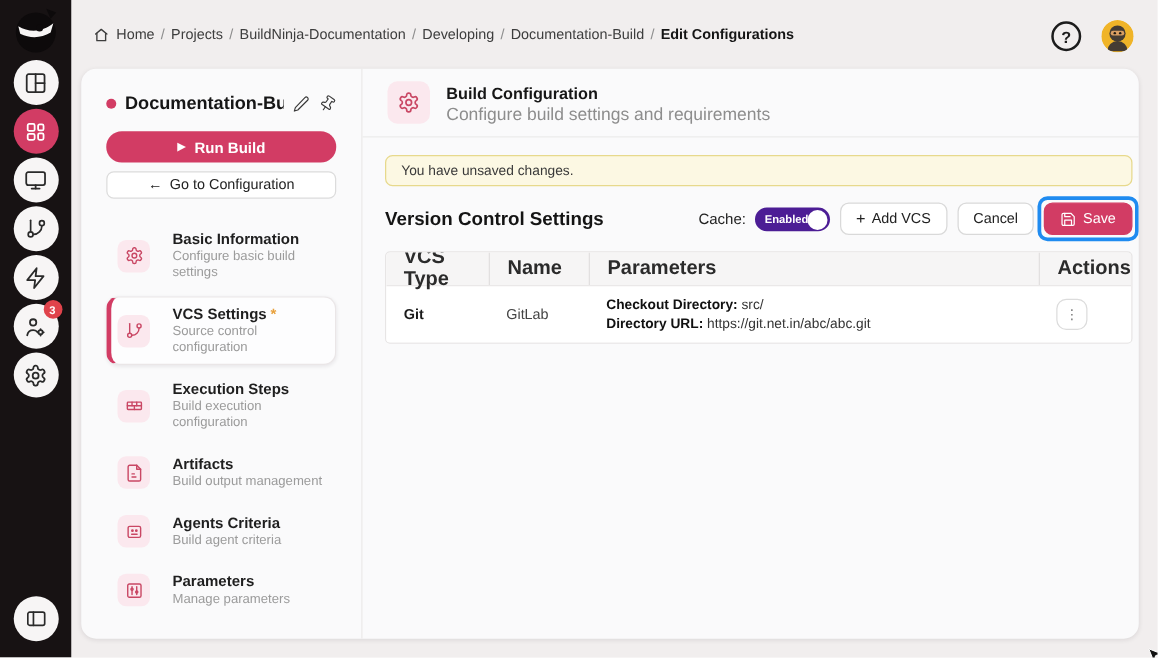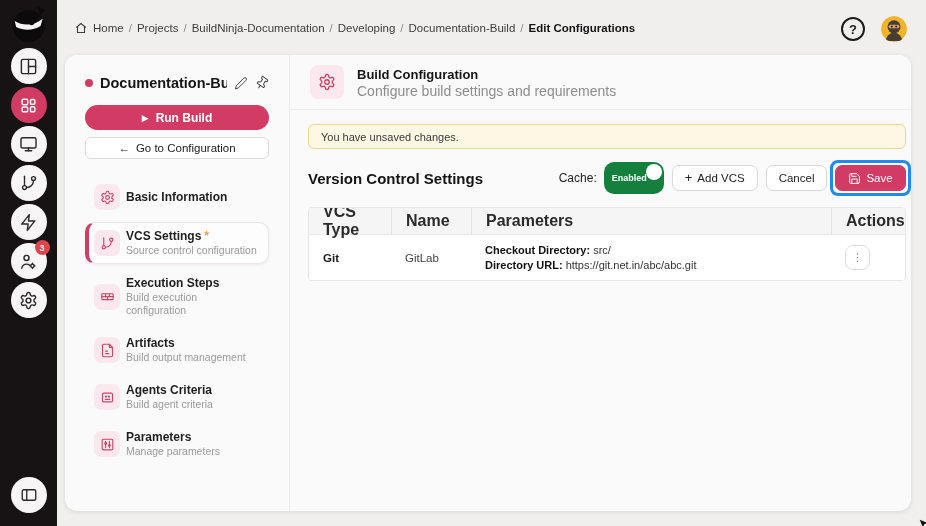--- a/index.html
+++ b/index.html
@@ -46,21 +46,21 @@
   .panel-title { font-size:14.5px; font-weight:bold; color:#161616; white-space:nowrap; overflow:hidden; flex:1; }
   .mini-icon-btn { color:#3a3a3a; cursor:pointer; flex:0 0 auto; }
   .run-btn { margin-top:14px; width:100%; height:25px; border:none; border-radius:13px; background:#d23c64; color:#fff;
              font-size:12px; font-weight:bold; display:flex; align-items:center; justify-content:center; gap:7px; cursor:pointer;
              font-family:inherit; }
   .run-play { font-size:9px; }
   .goto-btn { margin-top:7px; width:100%; height:22px; border:1px solid #dcdcdc; border-radius:6px; background:#fff;
               color:#222; font-size:11.5px; display:flex; align-items:center; justify-content:center; gap:6px; cursor:pointer;
               font-family:inherit; }
   .nav { margin-top:18px; }
-  .nav-item { display:flex; align-items:center; gap:6px; padding:6px 8px; border-radius:10px; margin-bottom:5px;
+  .nav-item { display:flex; align-items:center; gap:18px; padding:6px 8px; border-radius:10px; margin-bottom:5px;
               border:1px solid transparent; cursor:pointer; }
   .nav-item.active { background:#fdfdfe; border:1px solid #eae6e7; border-left:4px solid #d23c64;
                      box-shadow:0 1px 3px rgba(30,20,25,.07); padding-left:5px; }
   .nav-icon-box { width:26px; height:26px; border-radius:7px; background:#fbe8ee; color:#c94764;
                   display:flex; align-items:center; justify-content:center; flex:0 0 auto; }
   .nav-label { font-size:12px; font-weight:bold; color:#1f1f1f; line-height:15px; }
   .nav-required { color:#e8a13c; font-weight:bold; margin-left:3px; }
   .nav-sublabel { font-size:10.5px; color:#9b9b9b; line-height:13px; }
 
   
@@ -73,21 +73,21 @@
   .header-subtitle { font-size:14px; color:#8d8d8d; line-height:16px; }
 
   .content-body { padding:14px 18px; flex:1; }
   .banner { height:25px; border:1px solid #e7d98c; background:#fcf8e3; border-radius:6px;
             font-size:11px; color:#3a3a3a; display:flex; align-items:center; padding:0 12px; }
 
   .section-row { margin-top:13px; display:flex; align-items:center; justify-content:space-between; }
   .section-title { font-size:15px; font-weight:bold; color:#141414; }
   .section-controls { display:flex; align-items:center; gap:8px; }
   .cache-label { font-size:12px; color:#222; margin-right:-1px; }
-  .toggle { width:60px; height:32px; border-radius:10px; background:#15803d; position:relative; cursor:pointer; }
+  .toggle { width:60px; height:19px; border-radius:10px; background:#4c1d95; position:relative; cursor:pointer; }
   .toggle-text { position:absolute; left:8px; top:50%; transform:translateY(-50%); color:#fff; font-size:9px; font-weight:bold; }
   .toggle-knob { position:absolute; right:2px; top:2px; width:16px; height:16px; border-radius:50%; background:#fff; }
   .btn { height:26px; padding:0 12px; border-radius:7px; border:1px solid #d9d9d9; background:#fff; color:#222;
          font-size:11.5px; display:flex; align-items:center; justify-content:center; gap:5px; cursor:pointer; font-family:inherit; }
   .btn .plus { font-size:13px; font-weight:normal; margin-top:-1px; }
   .save-wrap { position:relative; }
   .btn-save { background:#d23c64; border-color:#d23c64; color:#fff; }
   .highlight-ring { position:absolute; left:-5px; right:-5px; top:-5px; bottom:-5px; border:3px solid #1f8bf0;
                     border-radius:8px; pointer-events:none; }
 
@@ -244,20 +244,21 @@
     <div class="nav">
       <div class="nav-item">
         <span class="nav-icon-box">
           <svg class="ic" viewBox="0 0 24 24" width="15" height="15">
               <path d="M12.22 2h-.44a2 2 0 0 0-2 2v.18a2 2 0 0 1-1 1.73l-.43.25a2 2 0 0 1-2 0l-.15-.08a2 2 0 0 0-2.73.73l-.22.38a2 2 0 0 0 .73 2.73l.15.1a2 2 0 0 1 1 1.72v.51a2 2 0 0 1-1 1.74l-.15.09a2 2 0 0 0-.73 2.73l.22.38a2 2 0 0 0 2.73.73l.15-.08a2 2 0 0 1 2 0l.43.25a2 2 0 0 1 1 1.73V20a2 2 0 0 0 2 2h.44a2 2 0 0 0 2-2v-.18a2 2 0 0 1 1-1.73l.43-.25a2 2 0 0 1 2 0l.15.08a2 2 0 0 0 2.73-.73l.22-.39a2 2 0 0 0-.73-2.73l-.15-.08a2 2 0 0 1-1-1.74v-.5a2 2 0 0 1 1-1.74l.15-.09a2 2 0 0 0 .73-2.73l-.22-.38a2 2 0 0 0-2.73-.73l-.15.08a2 2 0 0 1-2 0l-.43-.25a2 2 0 0 1-1-1.73V4a2 2 0 0 0-2-2z"></path>
               <circle cx="12" cy="12" r="3"></circle>
             </svg>
         </span>
         <span>
           <div class="nav-label">Basic Information</div>
+          <div class="nav-sublabel">Configure basic build settings</div>
         </span>
       </div>
 
       <div class="nav-item active">
         <span class="nav-icon-box">
           <svg class="ic" viewBox="0 0 24 24" width="15" height="15">
               <path d="M6 3v12"></path>
               <circle cx="18" cy="6" r="2.6"></circle>
               <circle cx="6" cy="18" r="2.6"></circle>
               <path d="M18 9a9 9 0 0 1-9 9"></path>

